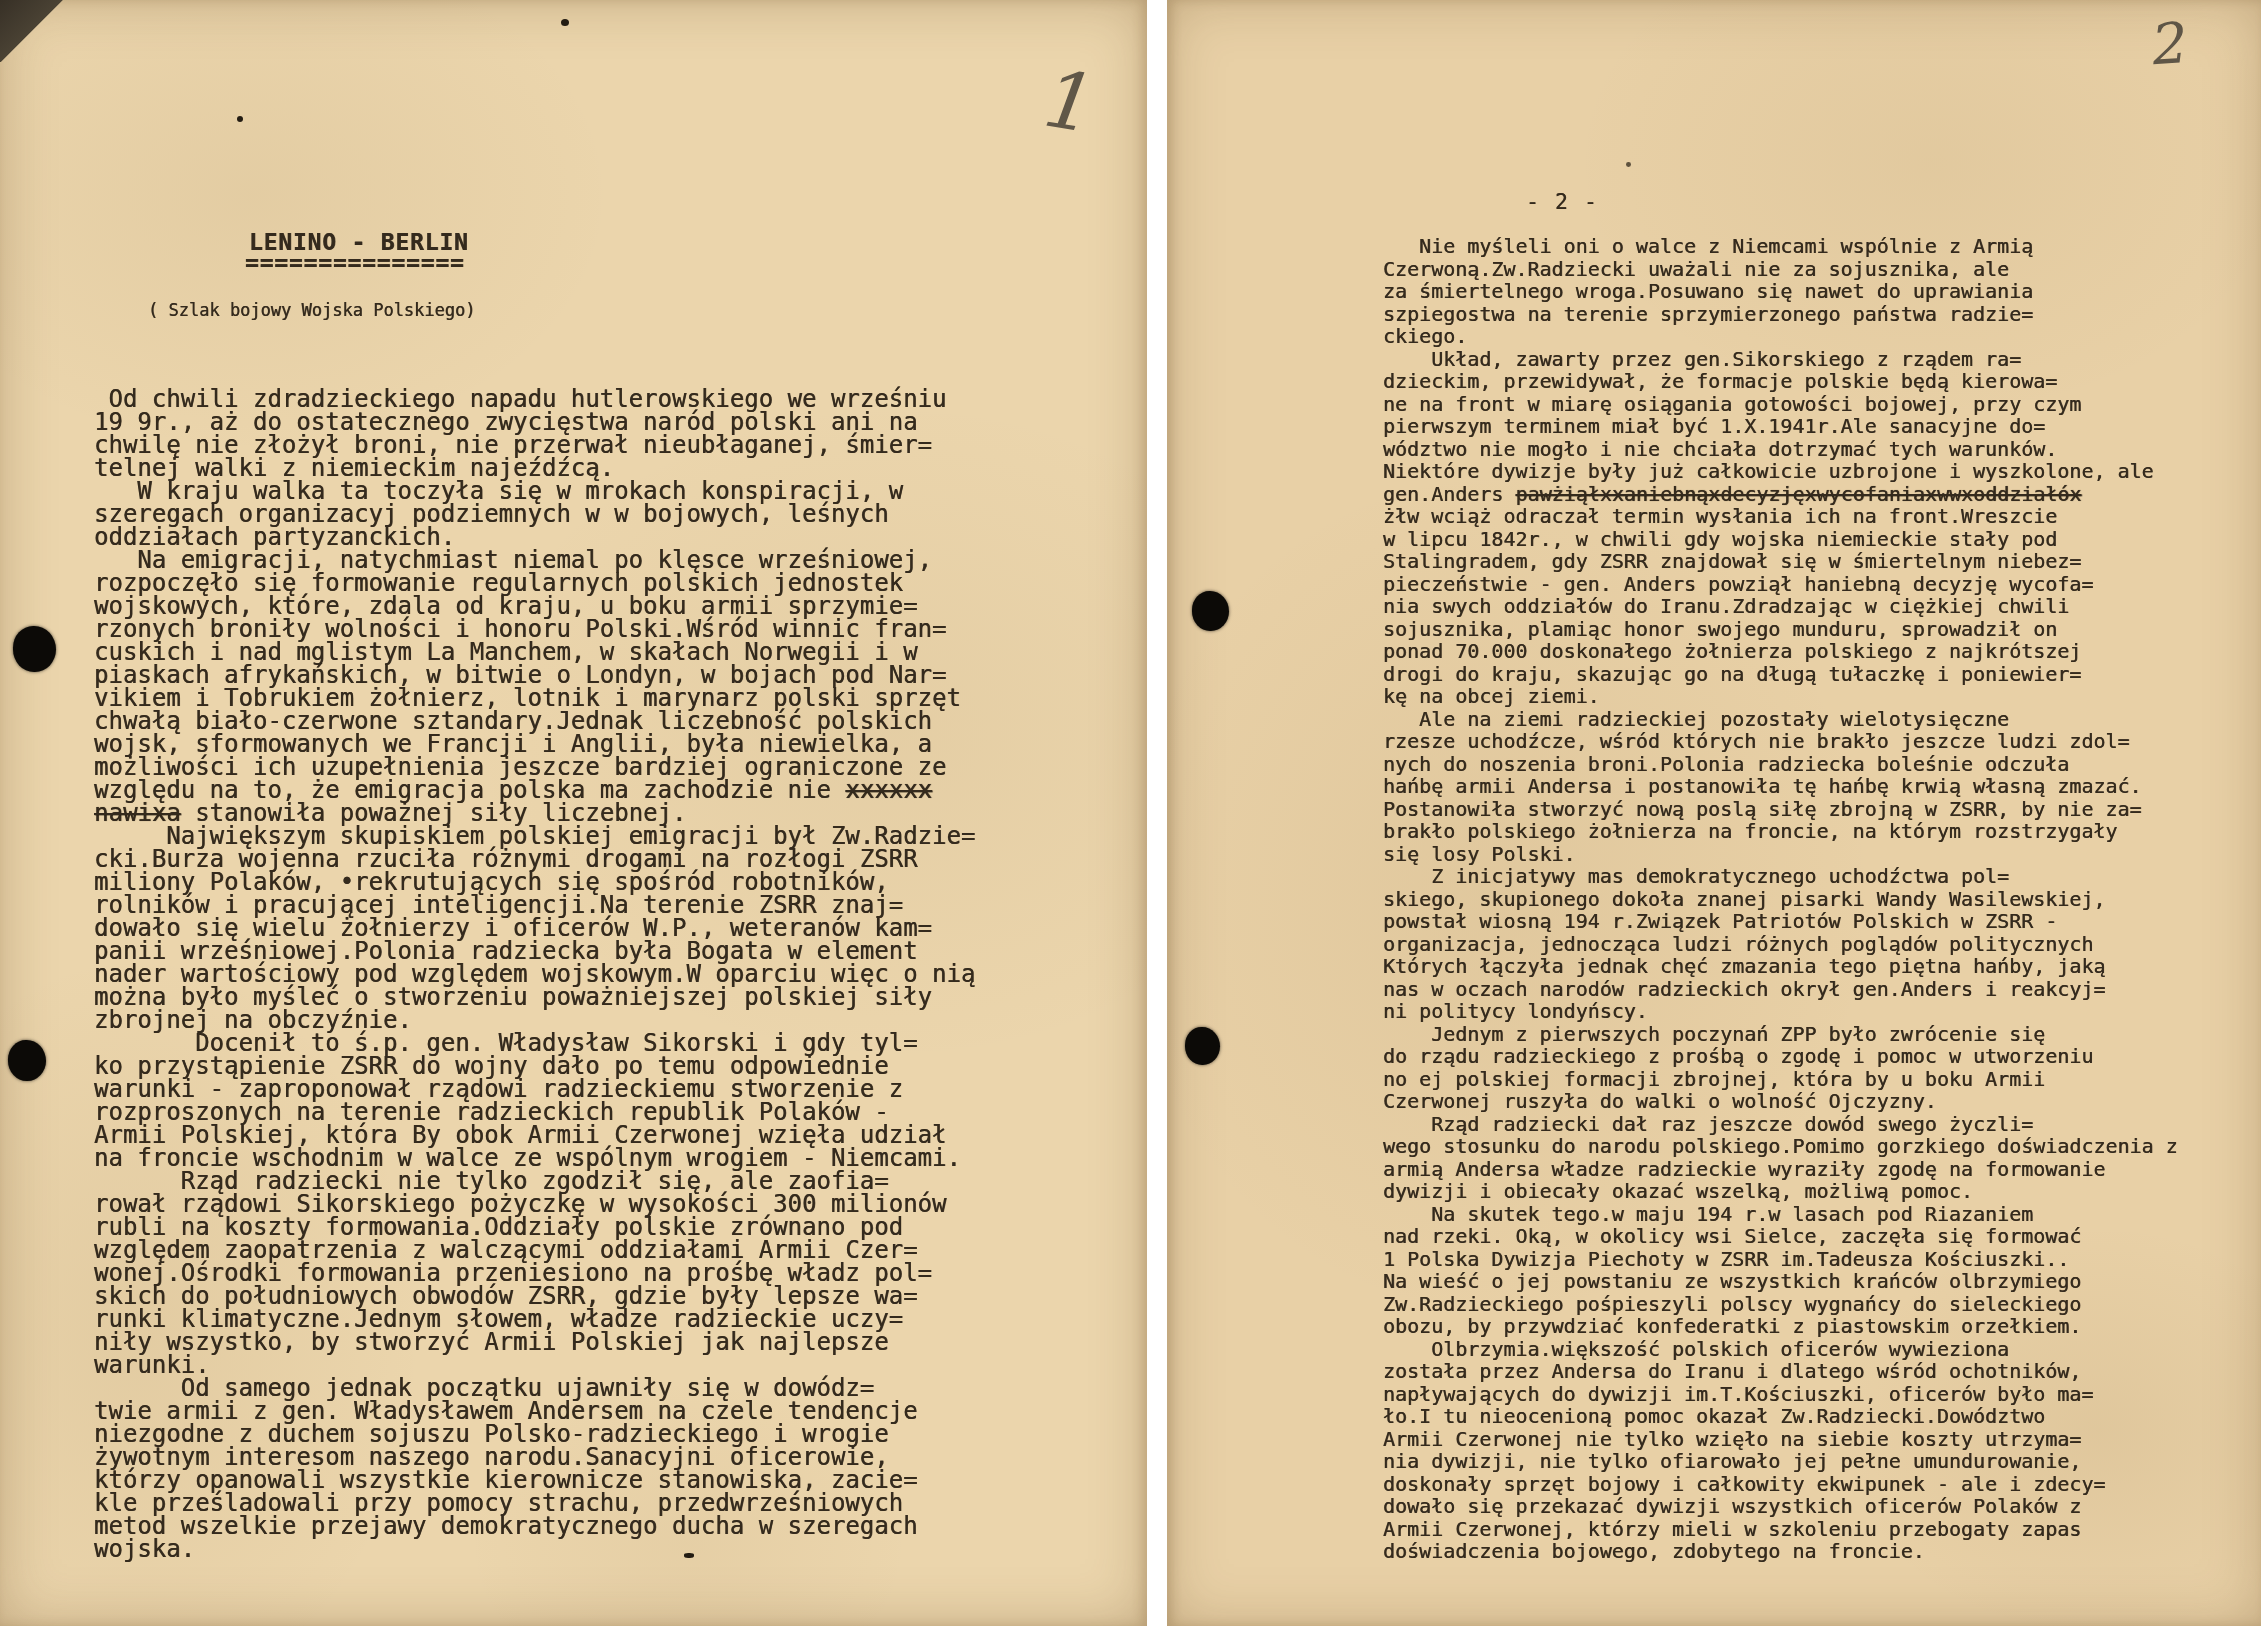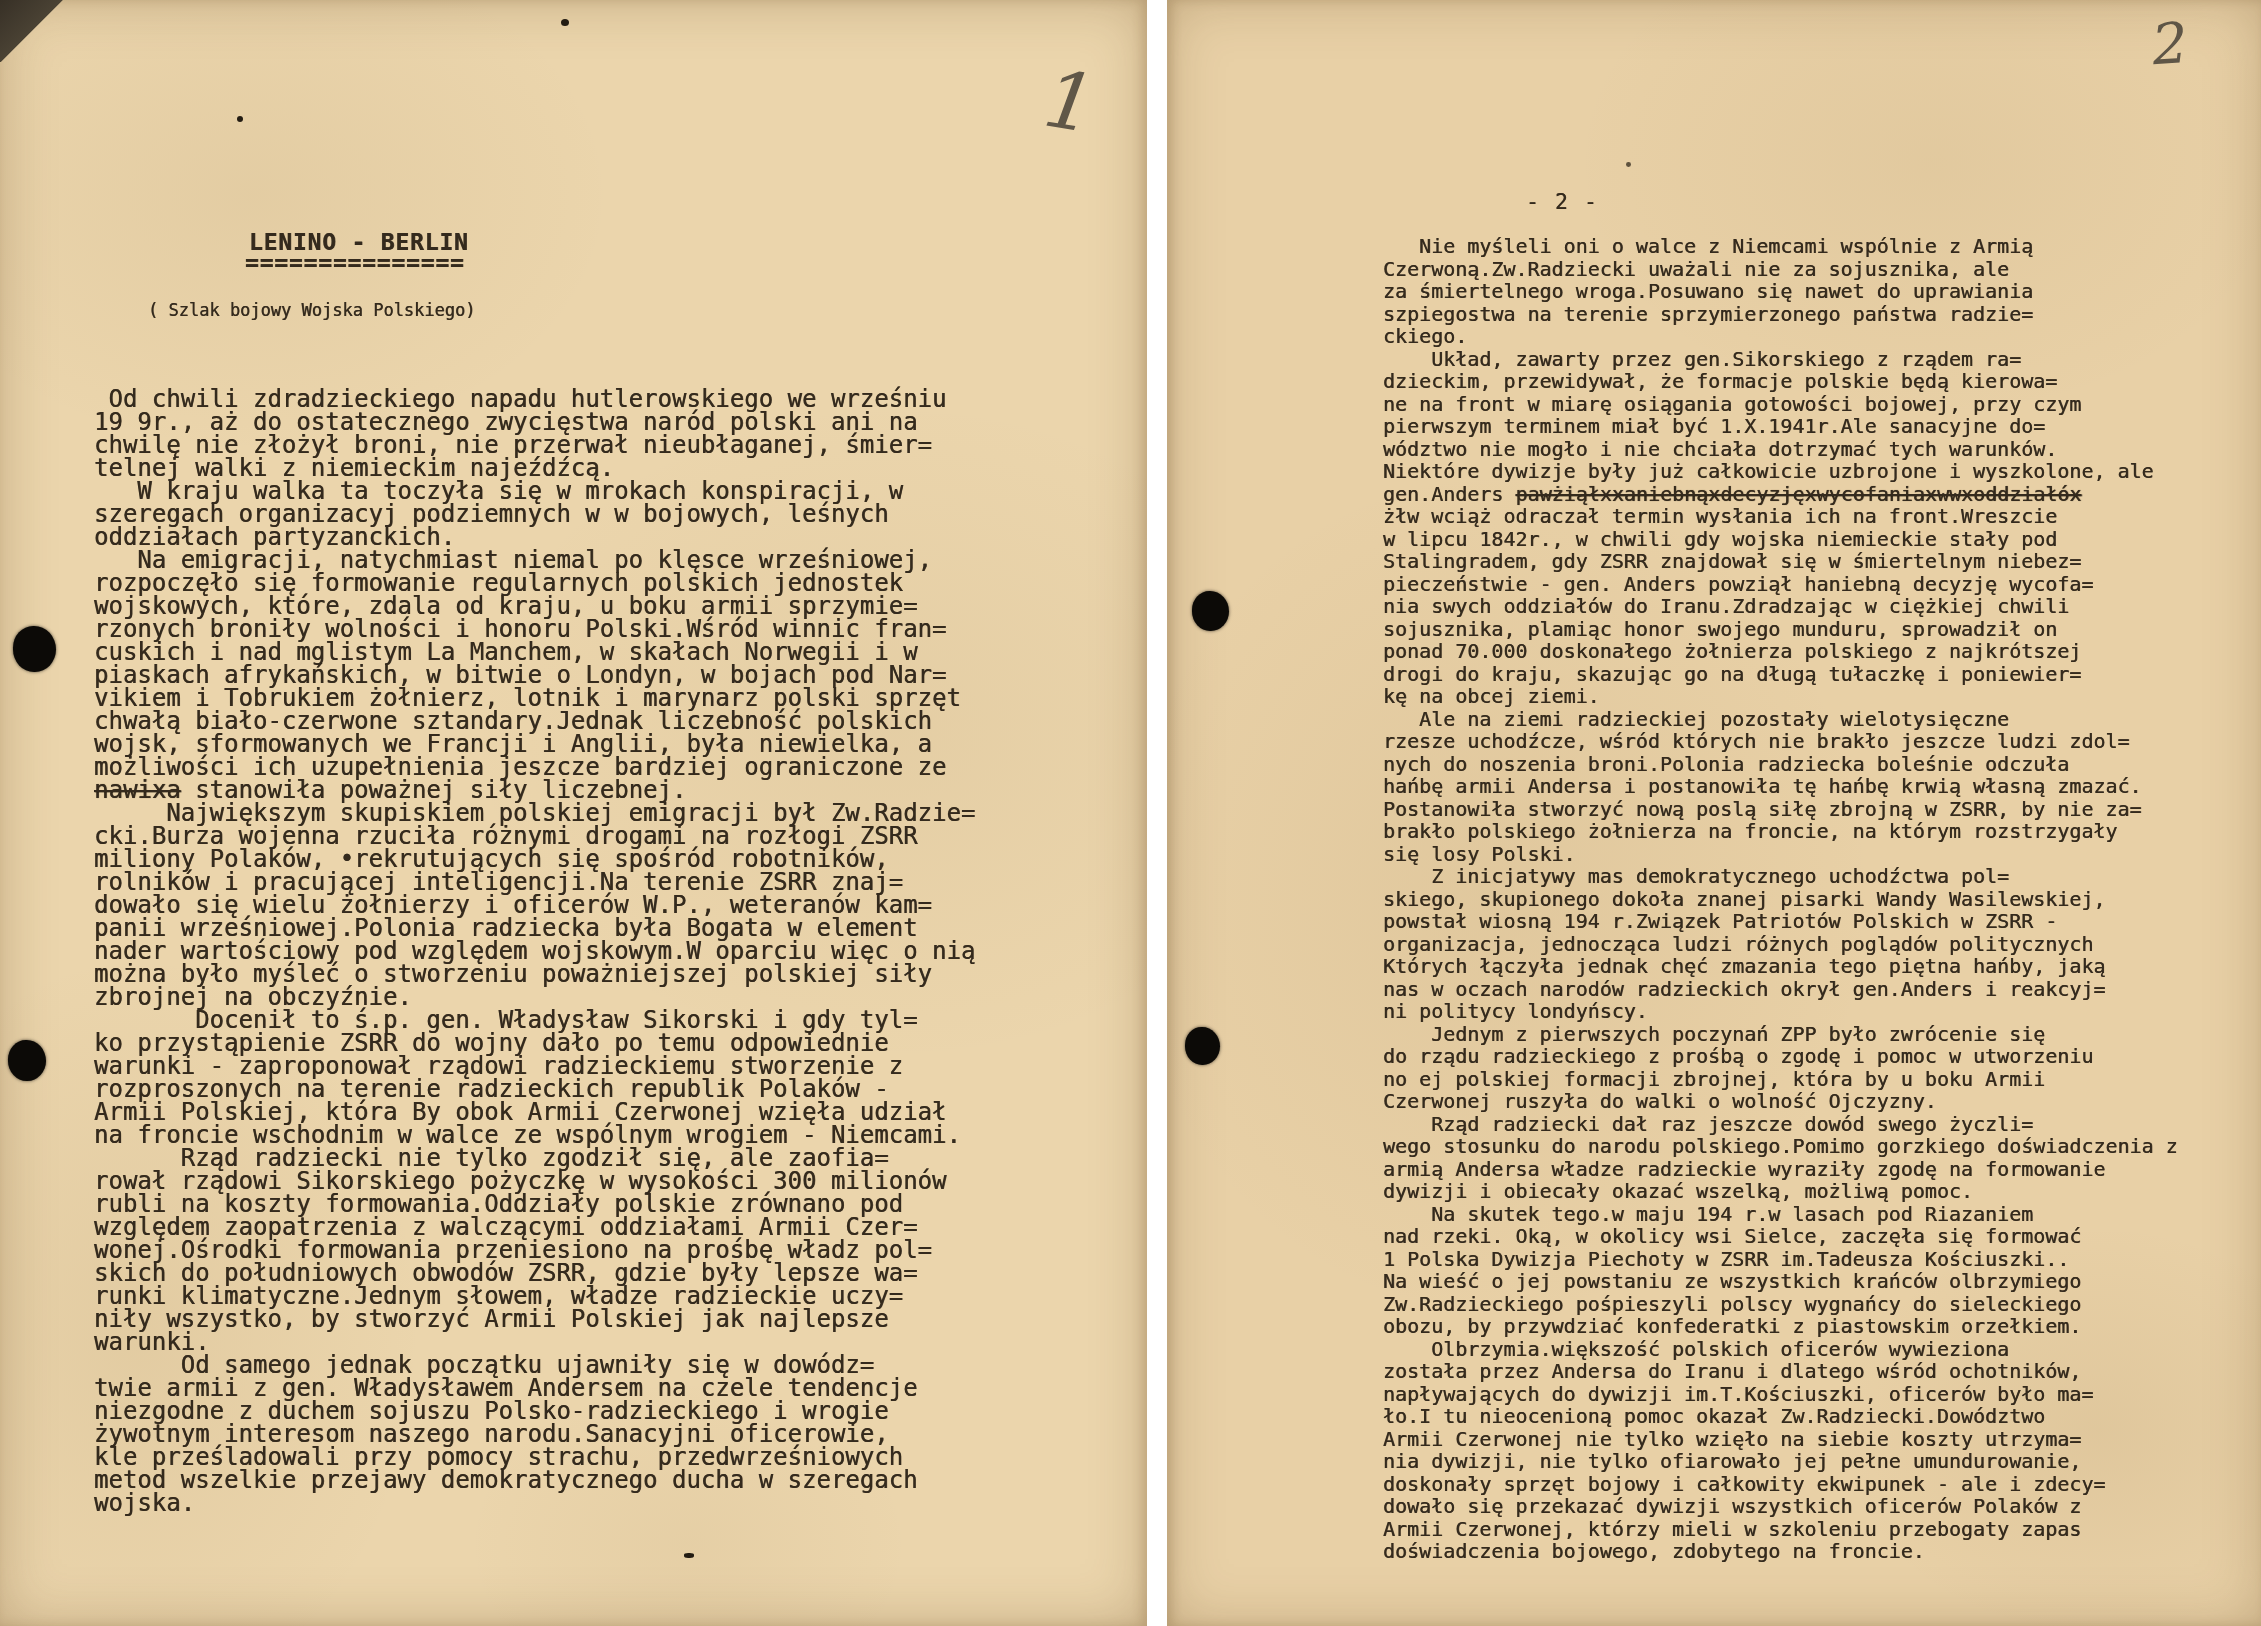--- a/index.html
+++ b/index.html
@@ -69,20 +69,21 @@
         <div class="line">   Na emigracji, natychmiast niemal po klęsce wrześniowej,</div>
         <div class="line">rozpoczęło się formowanie regularnych polskich jednostek</div>
         <div class="line">wojskowych, które, zdala od kraju, u boku armii sprzymie=</div>
         <div class="line">rzonych broniły wolności i honoru Polski.Wśród winnic fran=</div>
         <div class="line">cuskich i nad mglistym La Manchem, w skałach Norwegii i w</div>
         <div class="line">piaskach afrykańskich, w bitwie o Londyn, w bojach pod Nar=</div>
         <div class="line">vikiem i Tobrukiem żołnierz, lotnik i marynarz polski sprzęt</div>
         <div class="line">chwałą biało-czerwone sztandary.Jednak liczebność polskich</div>
         <div class="line">wojsk, sformowanych we Francji i Anglii, była niewielka, a</div>
         <div class="line">możliwości ich uzupełnienia jeszcze bardziej ograniczone ze</div>
+        <div class="line"><span>względu na to, że emigracja polska ma zachodzie nie </span><span class="struck">xxxxxx</span><span></span></div>
         <div class="line"><span></span><span class="struck">nawixa</span><span> stanowiła poważnej siły liczebnej.</span></div>
         <div class="line">     Największym skupiskiem polskiej emigracji był Zw.Radzie=</div>
         <div class="line">cki.Burza wojenna rzuciła różnymi drogami na rozłogi ZSRR</div>
         <div class="line">miliony Polaków, •rekrutujących się spośród robotników,</div>
         <div class="line">rolników i pracującej inteligencji.Na terenie ZSRR znaj=</div>
         <div class="line">dowało się wielu żołnierzy i oficerów W.P., weteranów kam=</div>
         <div class="line">panii wrześniowej.Polonia radziecka była Bogata w element</div>
         <div class="line">nader wartościowy pod względem wojskowym.W oparciu więc o nią</div>
         <div class="line">można było myśleć o stworzeniu poważniejszej polskiej siły</div>
         <div class="line">zbrojnej na obczyźnie.</div>
@@ -98,20 +99,21 @@
         <div class="line">względem zaopatrzenia z walczącymi oddziałami Armii Czer=</div>
         <div class="line">wonej.Ośrodki formowania przeniesiono na prośbę władz pol=</div>
         <div class="line">skich do południowych obwodów ZSRR, gdzie były lepsze wa=</div>
         <div class="line">runki klimatyczne.Jednym słowem, władze radzieckie uczy=</div>
         <div class="line">niły wszystko, by stworzyć Armii Polskiej jak najlepsze</div>
         <div class="line">warunki.</div>
         <div class="line">      Od samego jednak początku ujawniły się w dowódz=</div>
         <div class="line">twie armii z gen. Władysławem Andersem na czele tendencje</div>
         <div class="line">niezgodne z duchem sojuszu Polsko-radzieckiego i wrogie</div>
         <div class="line">żywotnym interesom naszego narodu.Sanacyjni oficerowie,</div>
+        <div class="line">którzy opanowali wszystkie kierownicze stanowiska, zacie=</div>
         <div class="line">kle prześladowali przy pomocy strachu, przedwrześniowych</div>
         <div class="line">metod wszelkie przejawy demokratycznego ducha w szeregach</div>
         <div class="line">wojska.</div>
       </div>
     <div class="hole" id="hole-1a"></div>
     <div class="hole" id="hole-1b"></div>
   </div>
 
   <div class="page" id="page2">
     <div class="speck" id="speck-d"></div>

